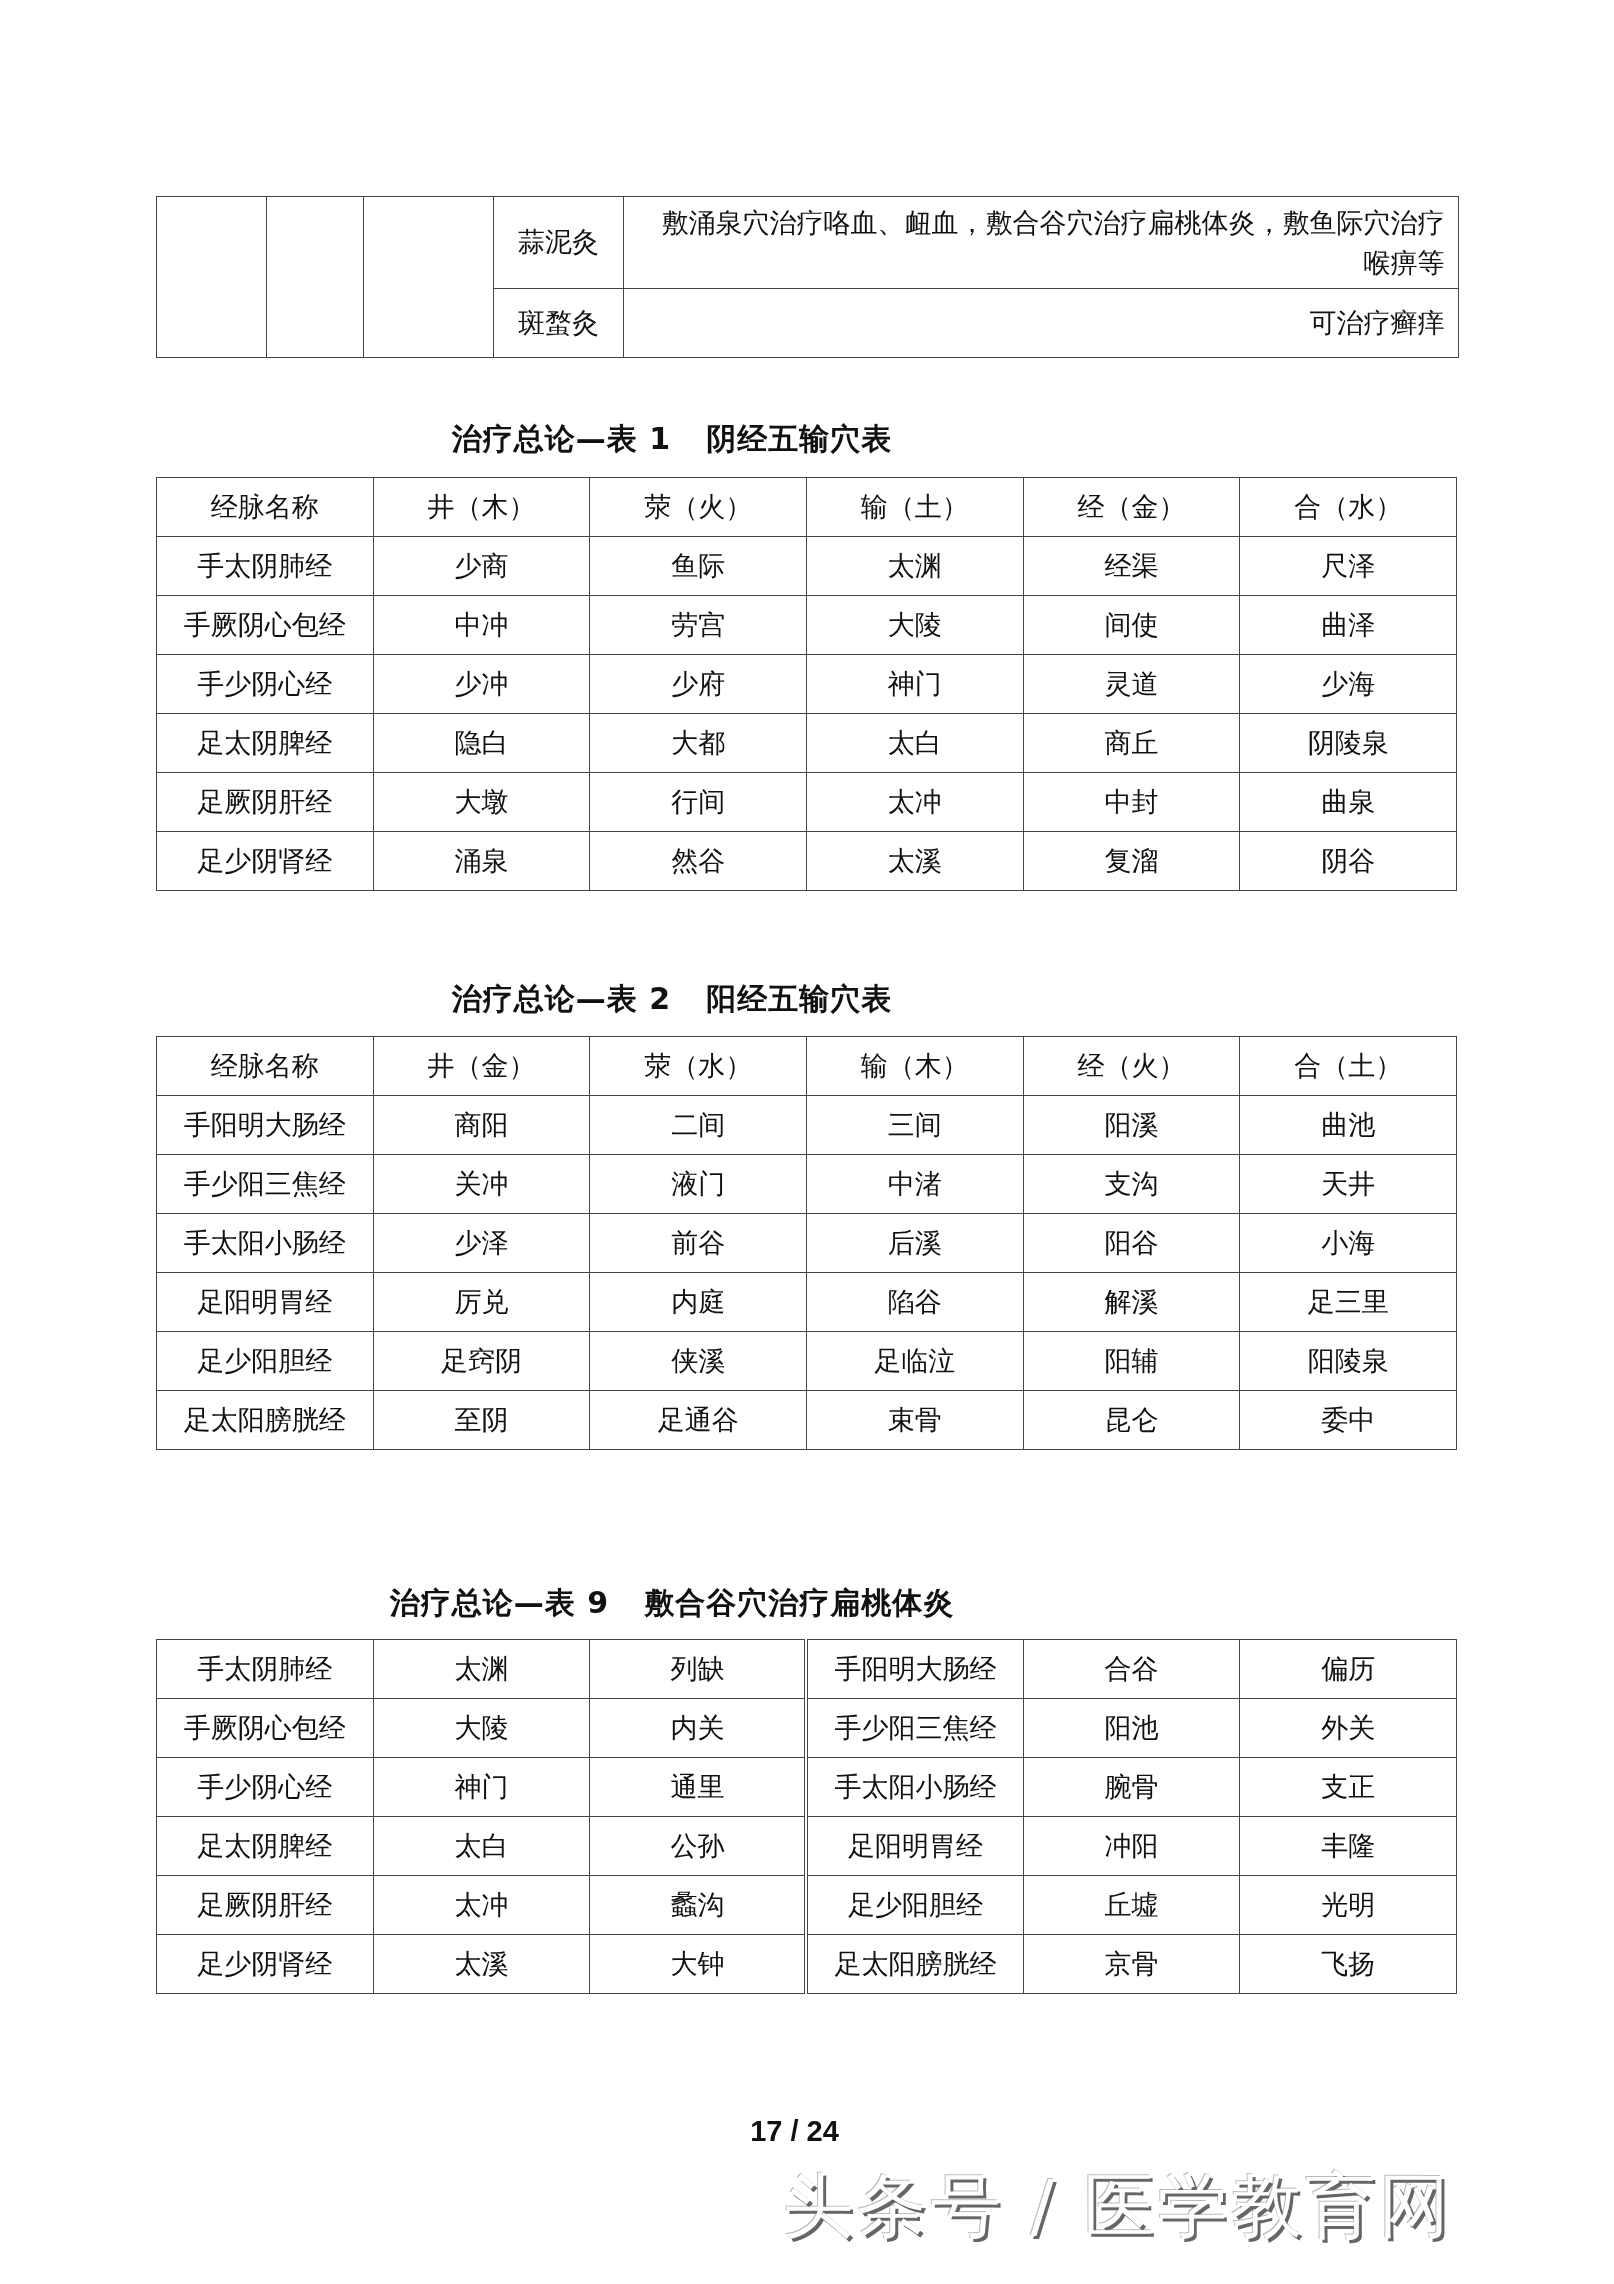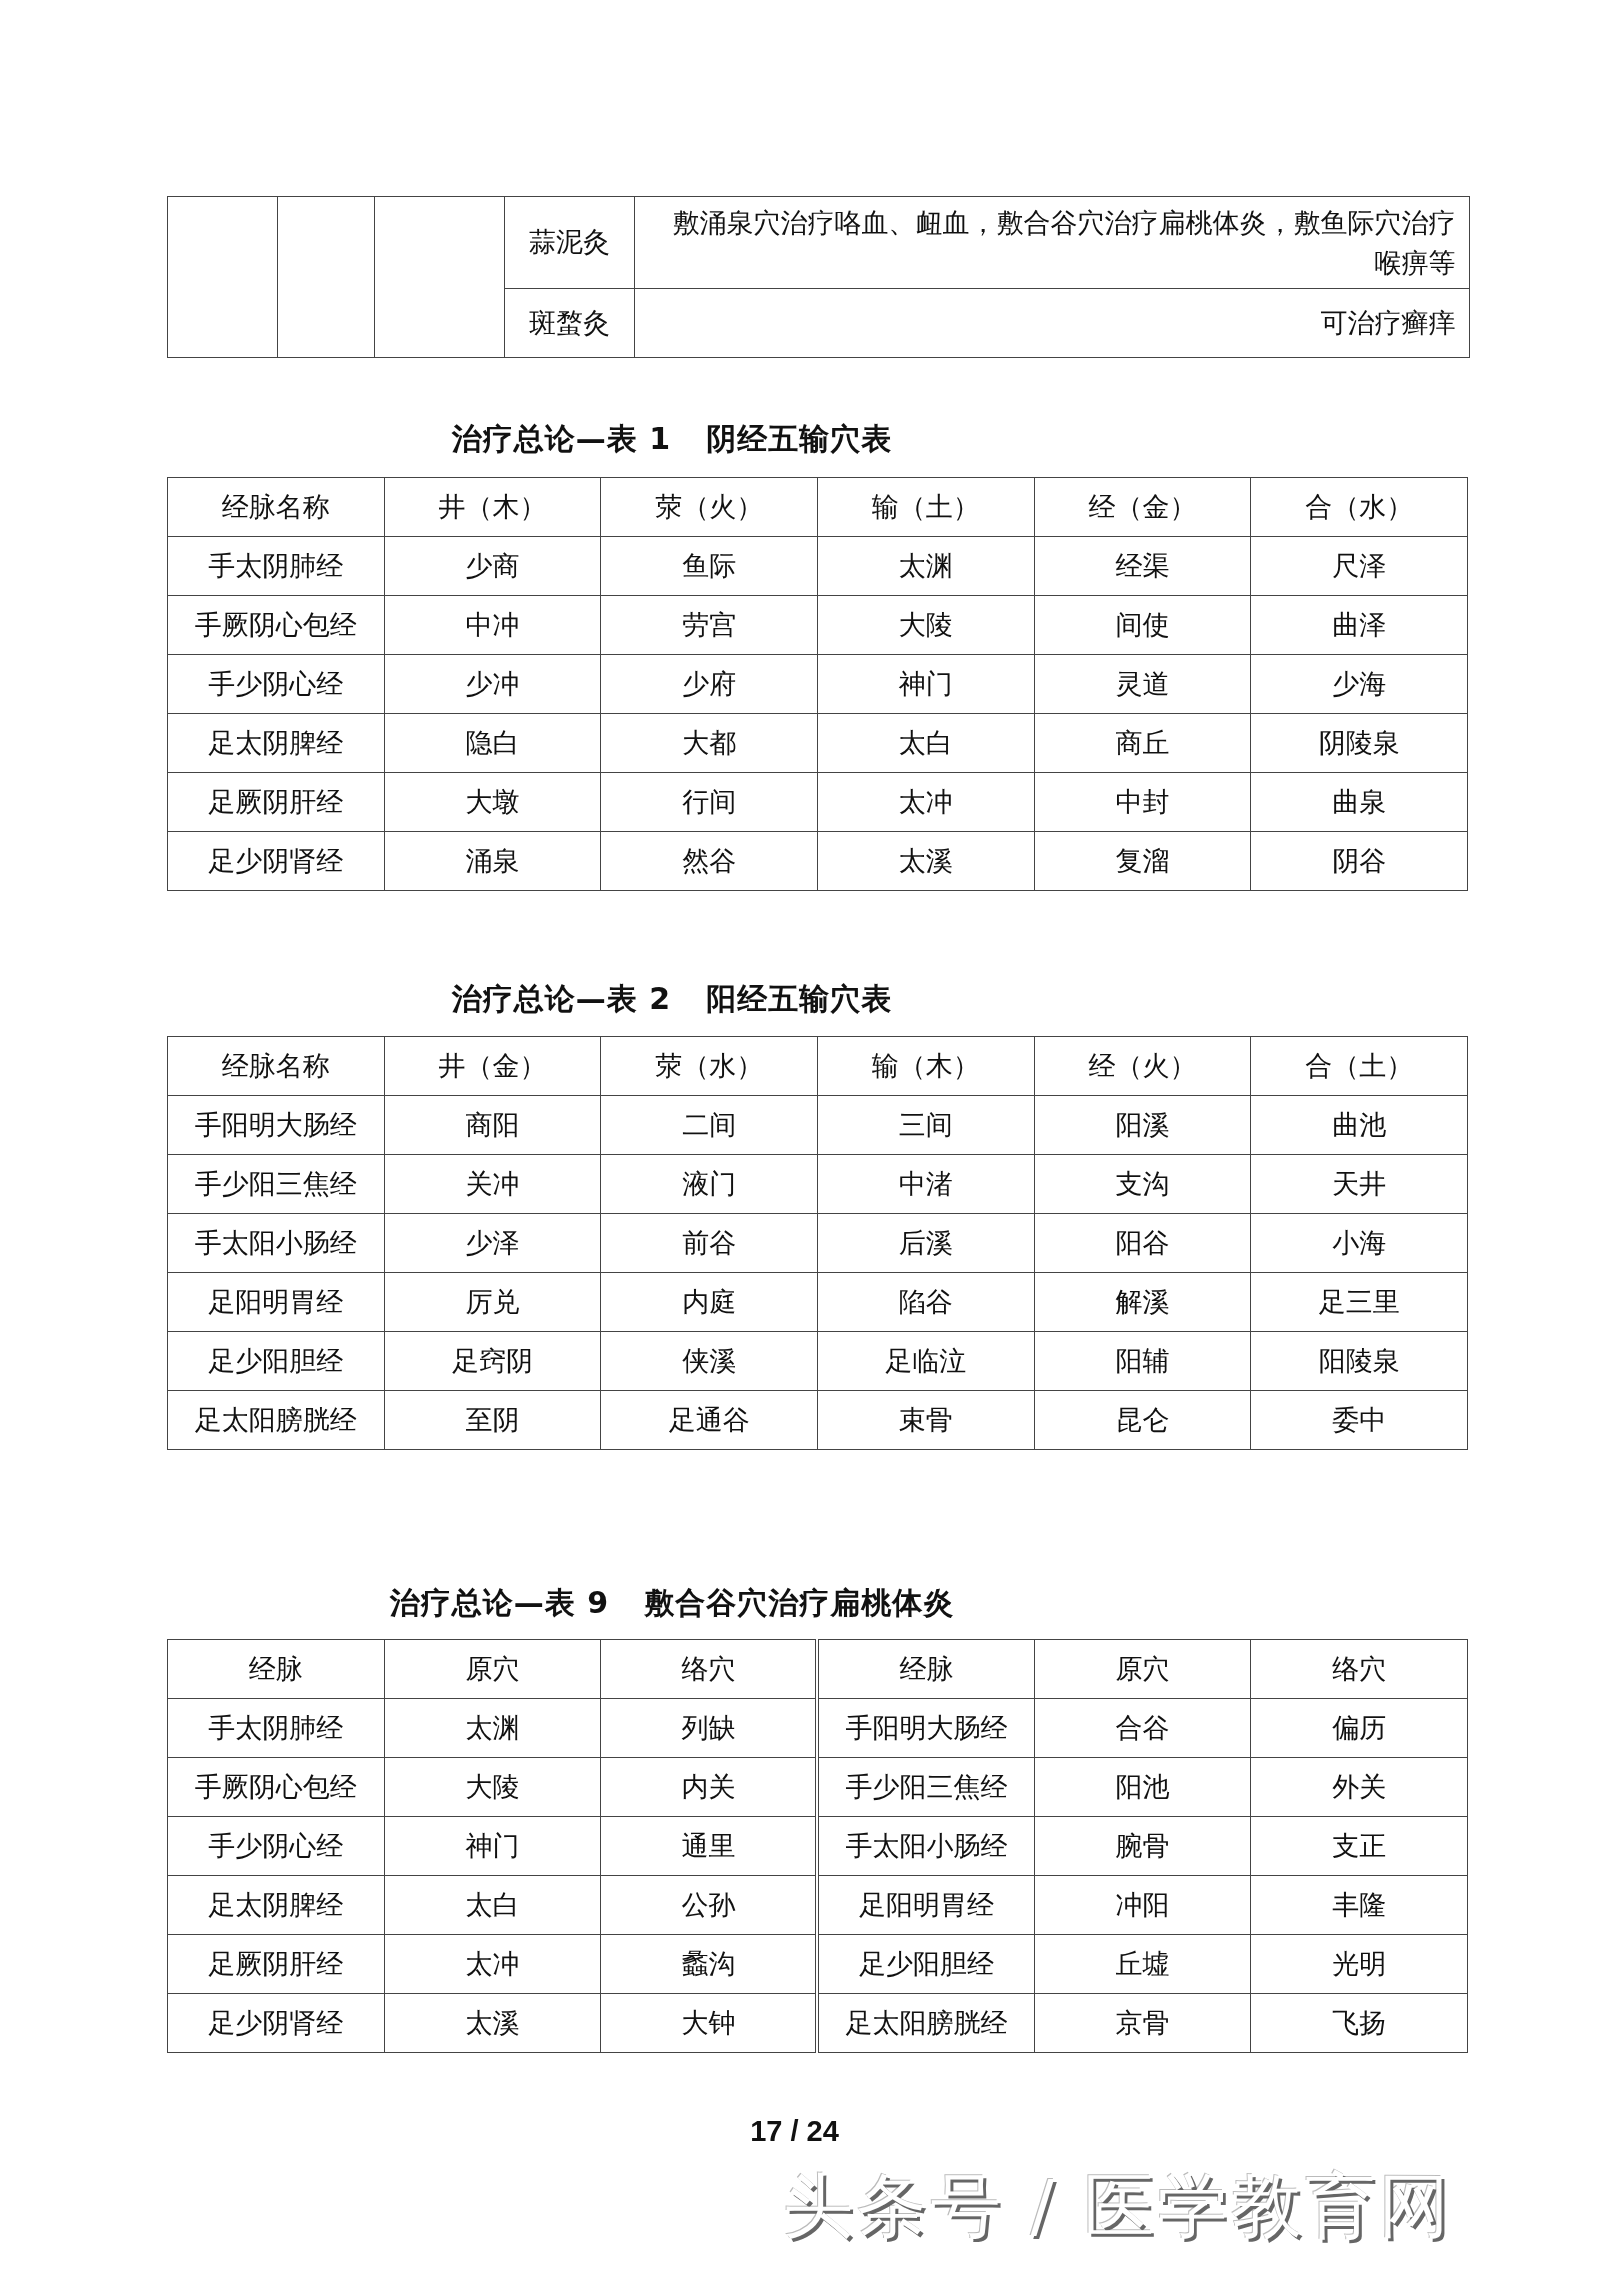--- a/index.html
+++ b/index.html
@@ -2,21 +2,21 @@
 <html><head>
 <meta charset="utf-8">
 <style>
   html, body { margin: 0; padding: 0; background: #ffffff; }
   body {
     width: 1615px; height: 2285px; position: relative; overflow: hidden;
     font-family: "DejaVu Sans", "Liberation Sans", sans-serif;
     color: #111111;
   }
   .tbl {
-    position: absolute; left: 167px; width: 1301px;
+    position: absolute; left: 156px; width: 1301px;
     border-collapse: collapse; table-layout: fixed;
   }
   .tbl td {
     border: 1.9px solid #444444; text-align: center; vertical-align: middle;
     font-size: 27px; height: 58px; padding: 0; line-height: 1.2;
   }
   .tbl td.sep { border-right: 4.8px double #444444; }
   .title {
     position: absolute; left: 0; width: 1344px; text-align: center;
     font-size: 30px; font-weight: bold; letter-spacing: 1px;
@@ -187,28 +187,20 @@
         <td>委中</td>
   </tr>
 </tbody>
   </table>
 
 <div class="title" style="top:1583px;">
   <span class="num">治疗总论—表 9</span><span>敷合谷穴治疗扁桃体炎</span>
 </div>
 <table class="tbl" id="t3" style="top:1639px;">
   <tbody>
-      <tr>
-    <td>经脉</td>
-    <td>原穴</td>
-    <td class="sep">络穴</td>
-    <td>经脉</td>
-    <td>原穴</td>
-    <td>络穴</td>
-  </tr>
   <tr>
     <td>手太阴肺经</td>
         <td>太渊</td>
         <td class="sep">列缺</td>
         <td>手阳明大肠经</td>
         <td>合谷</td>
         <td>偏历</td>
   </tr>
   <tr>
     <td>手厥阴心包经</td>

